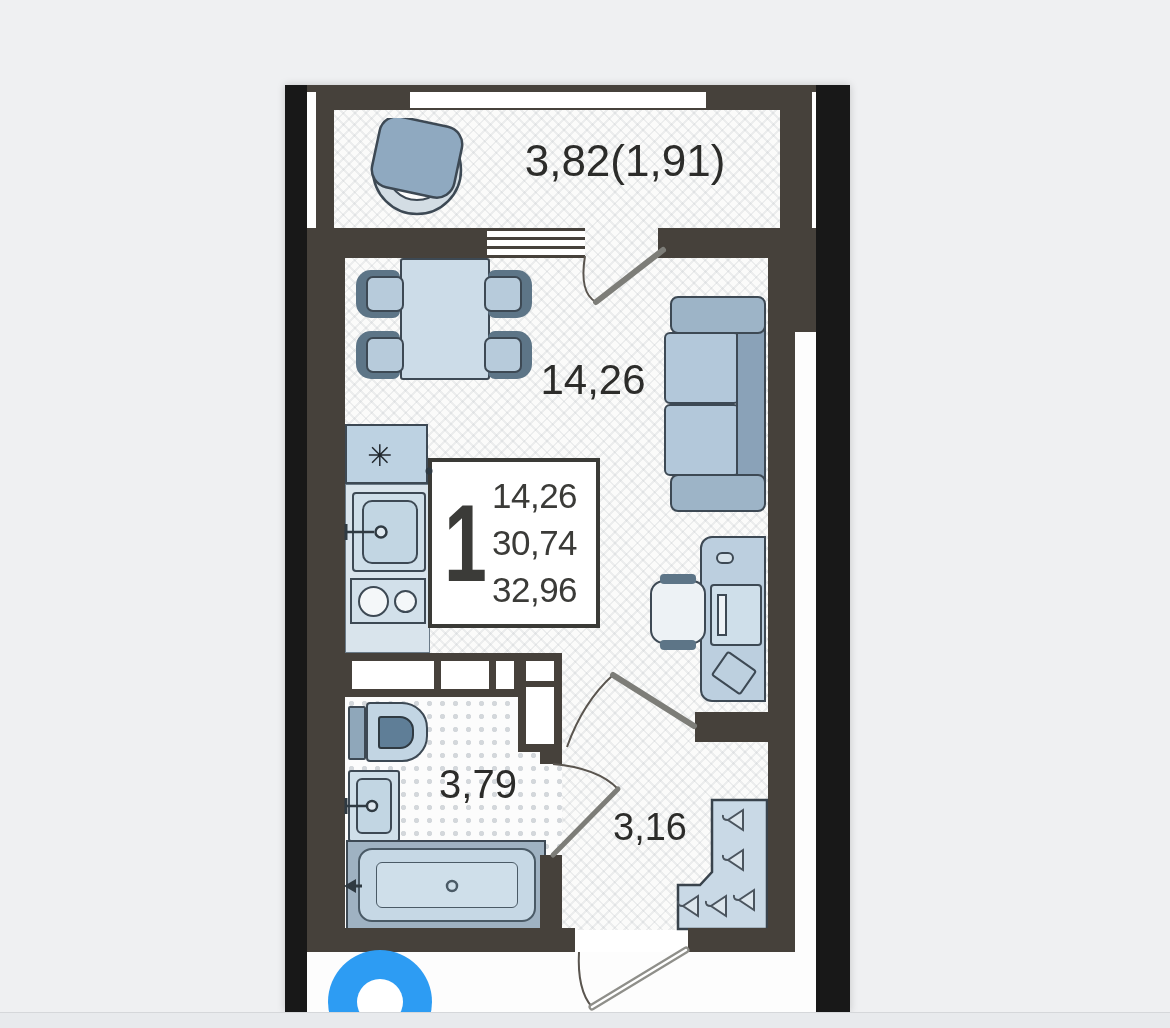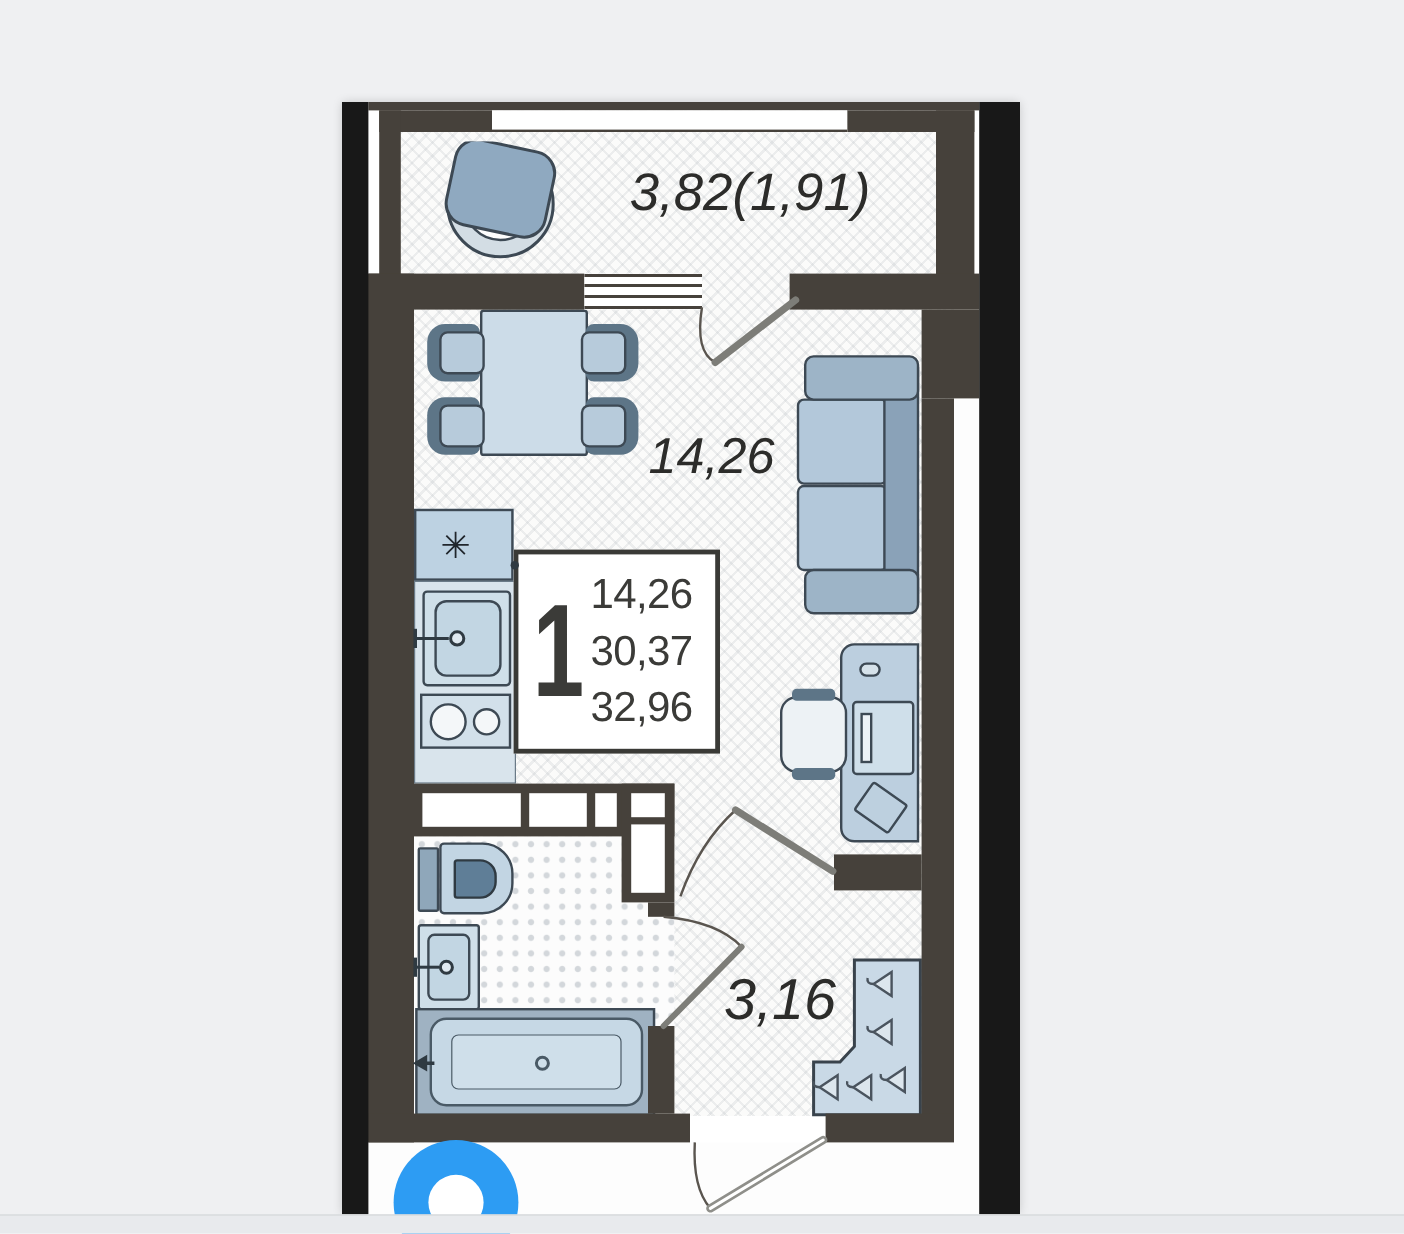--- a/index.html
+++ b/index.html
@@ -13,21 +13,21 @@
       repeating-linear-gradient(-45deg,rgba(176,182,188,.20) 0 2px,transparent 2px 8px);z-index:1;}
   .floor-dots{background-color:#fcfcfc;background-image:radial-gradient(circle,rgba(170,178,186,.50) 2.2px,transparent 3px);
       background-size:13px 13px;z-index:1;}
   .floor-plain{background:#fdfdfd;z-index:1;}
   .wall{background:#46413b;z-index:3;}
   .wall-inset{background:#ffffff;z-index:4;}
   .glazing-h{background-color:#ffffff;background-image:repeating-linear-gradient(180deg,#46413b 0 2.5px,transparent 2.5px 9px);z-index:4;}
   .glazing-top{background:#ffffff;border-bottom:2.5px solid #46413b;z-index:4;}
   .furn{z-index:2;border:2.5px solid #3d4954;background:#c6d8e5;}
   .furn-noline{z-index:2;}
-  .label{z-index:5;font-style:italic;color:#2c2c2a;letter-spacing:0;text-align:center;white-space:nowrap;}
+  .label{z-index:5;color:#2c2c2a;letter-spacing:0;text-align:center;white-space:nowrap;}
   .infobox{left:428px;top:458px;width:172px;height:170px;background:#fff;border:4px solid #3a3a36;z-index:5;}
   .infobox .one{position:absolute;left:12px;top:2px;font-size:110px;line-height:158px;font-weight:700;color:#3b3b38;
       transform:scaleX(.70);transform-origin:left center;}
   .infobox .nums{position:absolute;left:60px;top:10px;font-size:35px;line-height:47px;font-weight:500;
       letter-spacing:-0.5px;color:#3b3b38;}
   .dchair{position:absolute;width:44px;height:48px;z-index:2;}
   .dchair .back{position:absolute;inset:0;background:#5d7587;}
   .dchair.l .back{border-radius:15px 7px 7px 15px;}
   .dchair.r .back{border-radius:7px 15px 15px 7px;}
   .dchair .seat{position:absolute;top:6px;height:32px;width:34px;background:#b7cbdb;border:2px solid #3d4954;border-radius:7px;}
@@ -156,27 +156,28 @@
   <div class="abs wall-inset" style="left:441px;top:661px;width:48px;height:28px"></div>
   <div class="abs wall-inset" style="left:496px;top:661px;width:18px;height:28px"></div>
   <div class="abs wall-inset" style="left:526px;top:661px;width:28px;height:20px"></div>
   <div class="abs wall-inset" style="left:526px;top:687px;width:28px;height:57px"></div>
   <div class="abs wall" style="left:695px;top:712px;width:73px;height:30px"></div>
   <div class="abs wall" style="left:540px;top:752px;width:22px;height:12px"></div>
   <div class="abs wall" style="left:540px;top:855px;width:22px;height:73px"></div>
 
   <div class="abs label" style="left:505px;top:136px;width:240px;font-size:44px">3,82(1,91)</div>
   <div class="abs label" style="left:528px;top:356px;width:130px;font-size:42px">14,26</div>
-  <div class="abs label" style="left:590px;top:806px;width:120px;font-size:48px">3,16</div>
+  <div class="abs label" style="left:418px;top:762px;width:120px;font-size:40px">3,79</div>
+  <div class="abs label" style="left:590px;top:806px;width:120px;font-size:38px">3,16</div>
 
   <div class="abs infobox">
     <div class="one">1</div>
     <div class="nums">
       <div>14,26</div>
-      <div>30,37</div>
+      <div>30,74</div>
       <div>32,96</div>
     </div>
   </div>
 
   <svg class="doors" viewBox="0 0 1170 1028">
 
     <path d="M 585,256 Q 579,293 596,302" fill="none" stroke="#5a554f" stroke-width="2"></path>
     <line x1="663" y1="250" x2="596" y2="302" stroke="#7d7d78" stroke-width="6" stroke-linecap="round"></line>
 
     <path d="M 567,747 Q 583,702 613,675" fill="none" stroke="#5a554f" stroke-width="2"></path>

